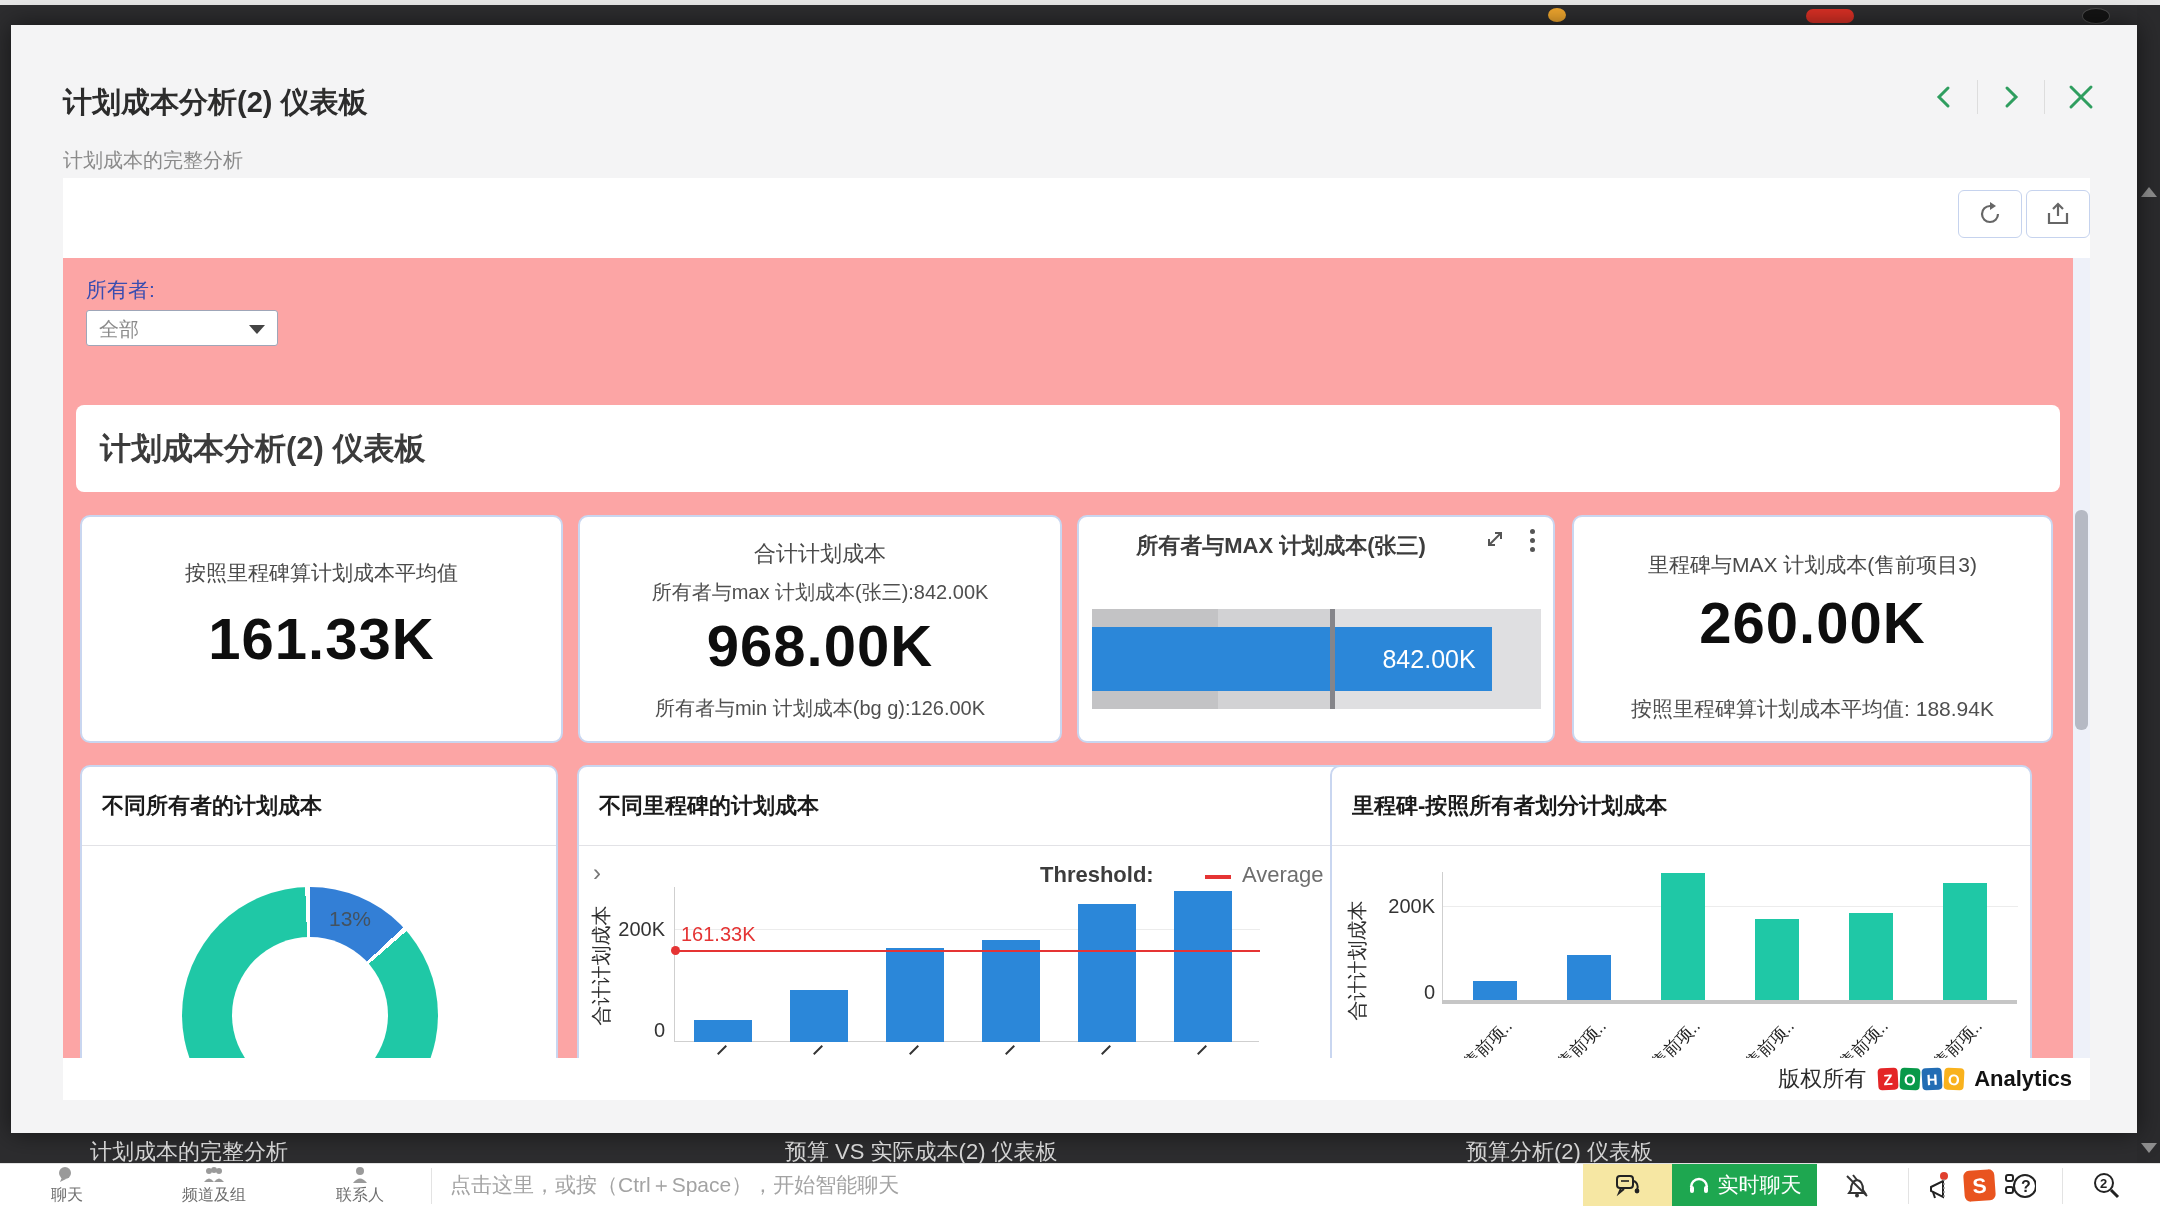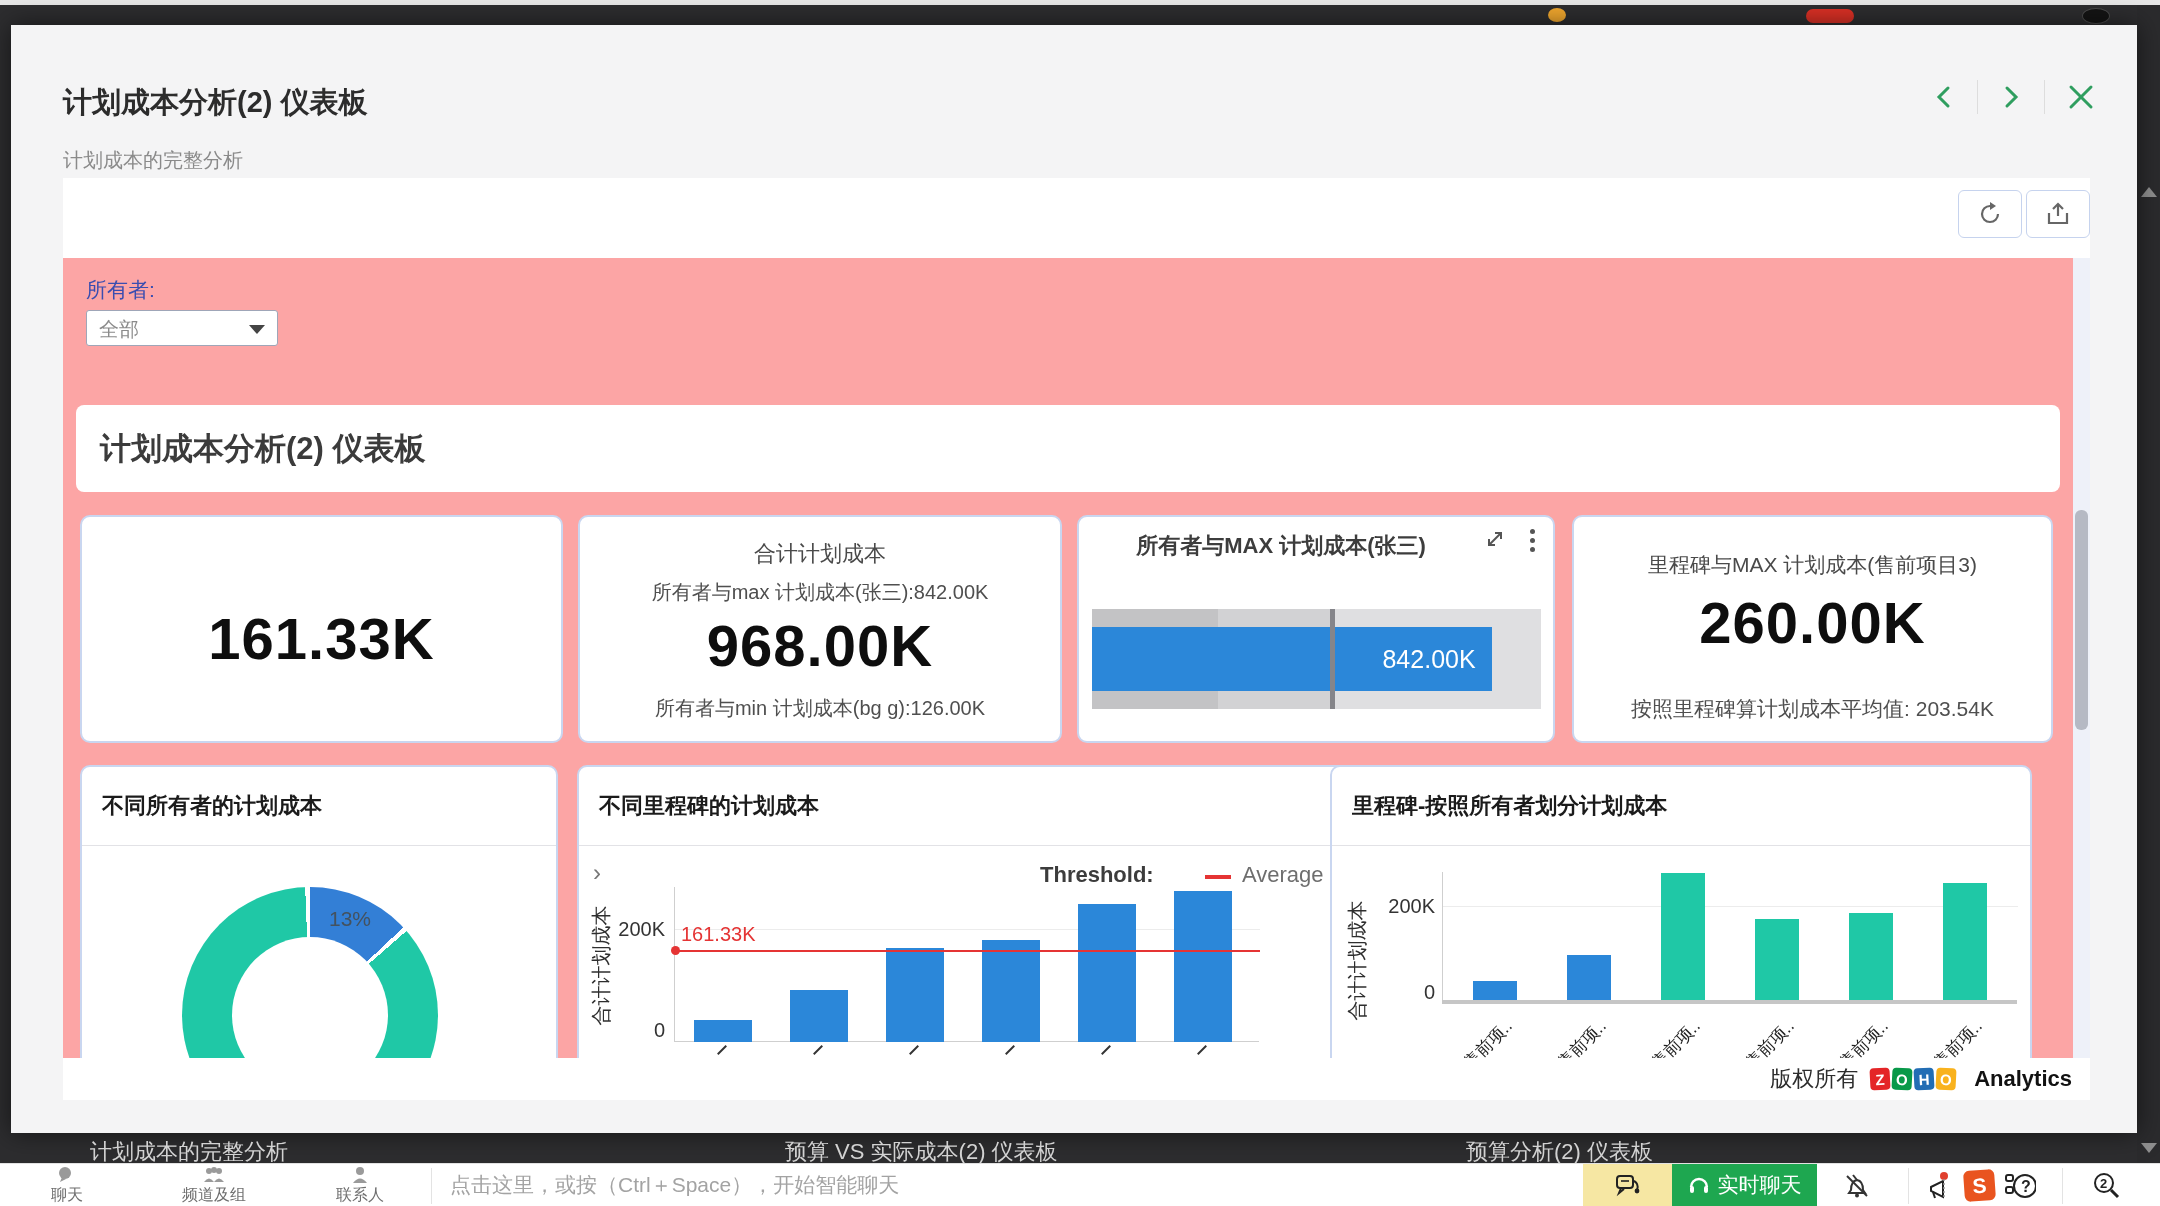--- a/index.html
+++ b/index.html
@@ -92,20 +92,21 @@
         <div class="abs" style="left:23px;top:52px;width:192px;height:36px;background:#fff;border:1px solid #9fa6b8;border-radius:3px;box-sizing:border-box;">
           <span style="position:absolute;left:12px;top:5px;font-size:20px;color:#8b8b8b;">全部</span>
           <span style="position:absolute;right:12px;top:14px;width:0;height:0;border-left:8px solid transparent;border-right:8px solid transparent;border-top:9px solid #444;"></span>
         </div>
 
         <div class="abs" style="left:13px;top:147px;width:1984px;height:87px;background:#fff;border-radius:8px;">
           <span style="position:absolute;left:24px;top:0;line-height:87px;font-size:31px;font-weight:bold;color:#3b3b3b;">计划成本分析(2) 仪表板</span>
         </div>
 
         <div class="card" style="left:17px;top:257px;width:483px;height:228px;">
+          <div class="kpi-title" style="position:absolute;left:0;right:0;top:42px;">按照里程碑算计划成本平均值</div>
           <div class="kpi-value" style="position:absolute;left:0;right:0;top:88px;">161.33K</div>
         </div>
 
         <div class="card" style="left:515px;top:257px;width:484px;height:228px;">
           <div class="kpi-title" style="position:absolute;left:0;right:0;top:22px;font-size:22px;">合计计划成本</div>
           <div class="kpi-note" style="position:absolute;left:0;right:0;top:62px;">所有者与max 计划成本(张三):842.00K</div>
           <div class="kpi-value" style="position:absolute;left:0;right:0;top:95px;">968.00K</div>
           <div class="kpi-note" style="position:absolute;left:0;right:0;top:178px;">所有者与min 计划成本(bg g):126.00K</div>
         </div>
 
@@ -131,21 +132,21 @@
               <div style="position: absolute; left: 0px; top: 18px; width: 89%; height: 64px; background: rgb(43, 135, 217); display: flex; align-items: center; justify-content: flex-end;">
                 <span style="color: rgb(255, 255, 255); font-size: 25px; padding-right: 16px;">842.00K</span>
               </div>
               <div style="position: absolute; left: 53%; top: 0px; width: 5px; height: 100%; background: rgb(133, 133, 138);"></div>
             </div>
         </div>
 
         <div class="card" style="left:1509px;top:257px;width:481px;height:228px;">
           <div class="kpi-title" style="position:absolute;left:0;right:0;top:34px;">里程碑与MAX 计划成本(售前项目3)</div>
           <div class="kpi-value" style="position:absolute;left:0;right:0;top:72px;">260.00K</div>
-          <div class="kpi-note" style="position:absolute;left:0;right:0;top:178px;font-size:21px;">按照里程碑算计划成本平均值: 203.54K</div>
+          <div class="kpi-note" style="position:absolute;left:0;right:0;top:178px;font-size:21px;">按照里程碑算计划成本平均值: 188.94K</div>
         </div>
 
         <div class="card" style="left:17px;top:507px;width:478px;height:420px;">
           <div class="chart-head">
             <span class="chart-title">不同所有者的计划成本</span>
           </div>
           <div id="donut" style="position: absolute; left: 100px; top: 120px; width: 256px; height: 256px; border-radius: 50%; background: conic-gradient(rgb(51, 127, 214) 0deg, rgb(51, 127, 214) 13%, rgb(255, 255, 255) 13%, rgb(255, 255, 255) 13.6%, rgb(31, 200, 166) 13.6%, rgb(31, 200, 166) 99.4%, rgb(255, 255, 255) 99.4%, rgb(255, 255, 255) 100%);"></div>
           <div style="position:absolute;left:150px;top:170px;width:156px;height:156px;border-radius:50%;background:#fff;"></div>
           <div style="position:absolute;left:238px;top:140px;width:60px;text-align:center;font-size:21px;color:#44525f;">13%</div>
         </div>
@@ -220,21 +221,21 @@
       </div>
 
       <div style="position:absolute;left:0;top:880px;width:2009px;height:42px;display:flex;align-items:center;justify-content:flex-end;">
         <span style="font-size:22px;color:#2c2c2c;margin-right:12px;">版权所有</span>
         <span id="zoho-logo" style="display:flex;align-items:center;">
             <span class="zoho-tile" style="background: rgb(228, 37, 39); transform: rotate(-3deg);">Z</span>
             <span class="zoho-tile" style="background: rgb(8, 153, 73); transform: rotate(3deg);">O</span>
             <span class="zoho-tile" style="background: rgb(34, 109, 180); transform: rotate(-3deg);">H</span>
             <span class="zoho-tile" style="background: rgb(249, 178, 29); transform: rotate(3deg);">O</span>
           </span>
-        <span style="font-size:22px;font-weight:bold;color:#111;margin-left:16px;">Analytics</span>
+        <span style="font-size:22px;font-weight:bold;color:#111;margin-left:8px;">Analytics</span>
       </div>
     </div>
   </div>
 
   <div class="abs" style="left:0;top:1133px;width:2137px;height:30px;overflow:hidden;">
     <span class="strip-item" style="left:90px;">计划成本的完整分析</span>
     <span class="strip-item" style="left:785px;">预算 VS 实际成本(2) 仪表板</span>
     <span class="strip-item" style="left:1466px;">预算分析(2) 仪表板</span>
   </div>
 

